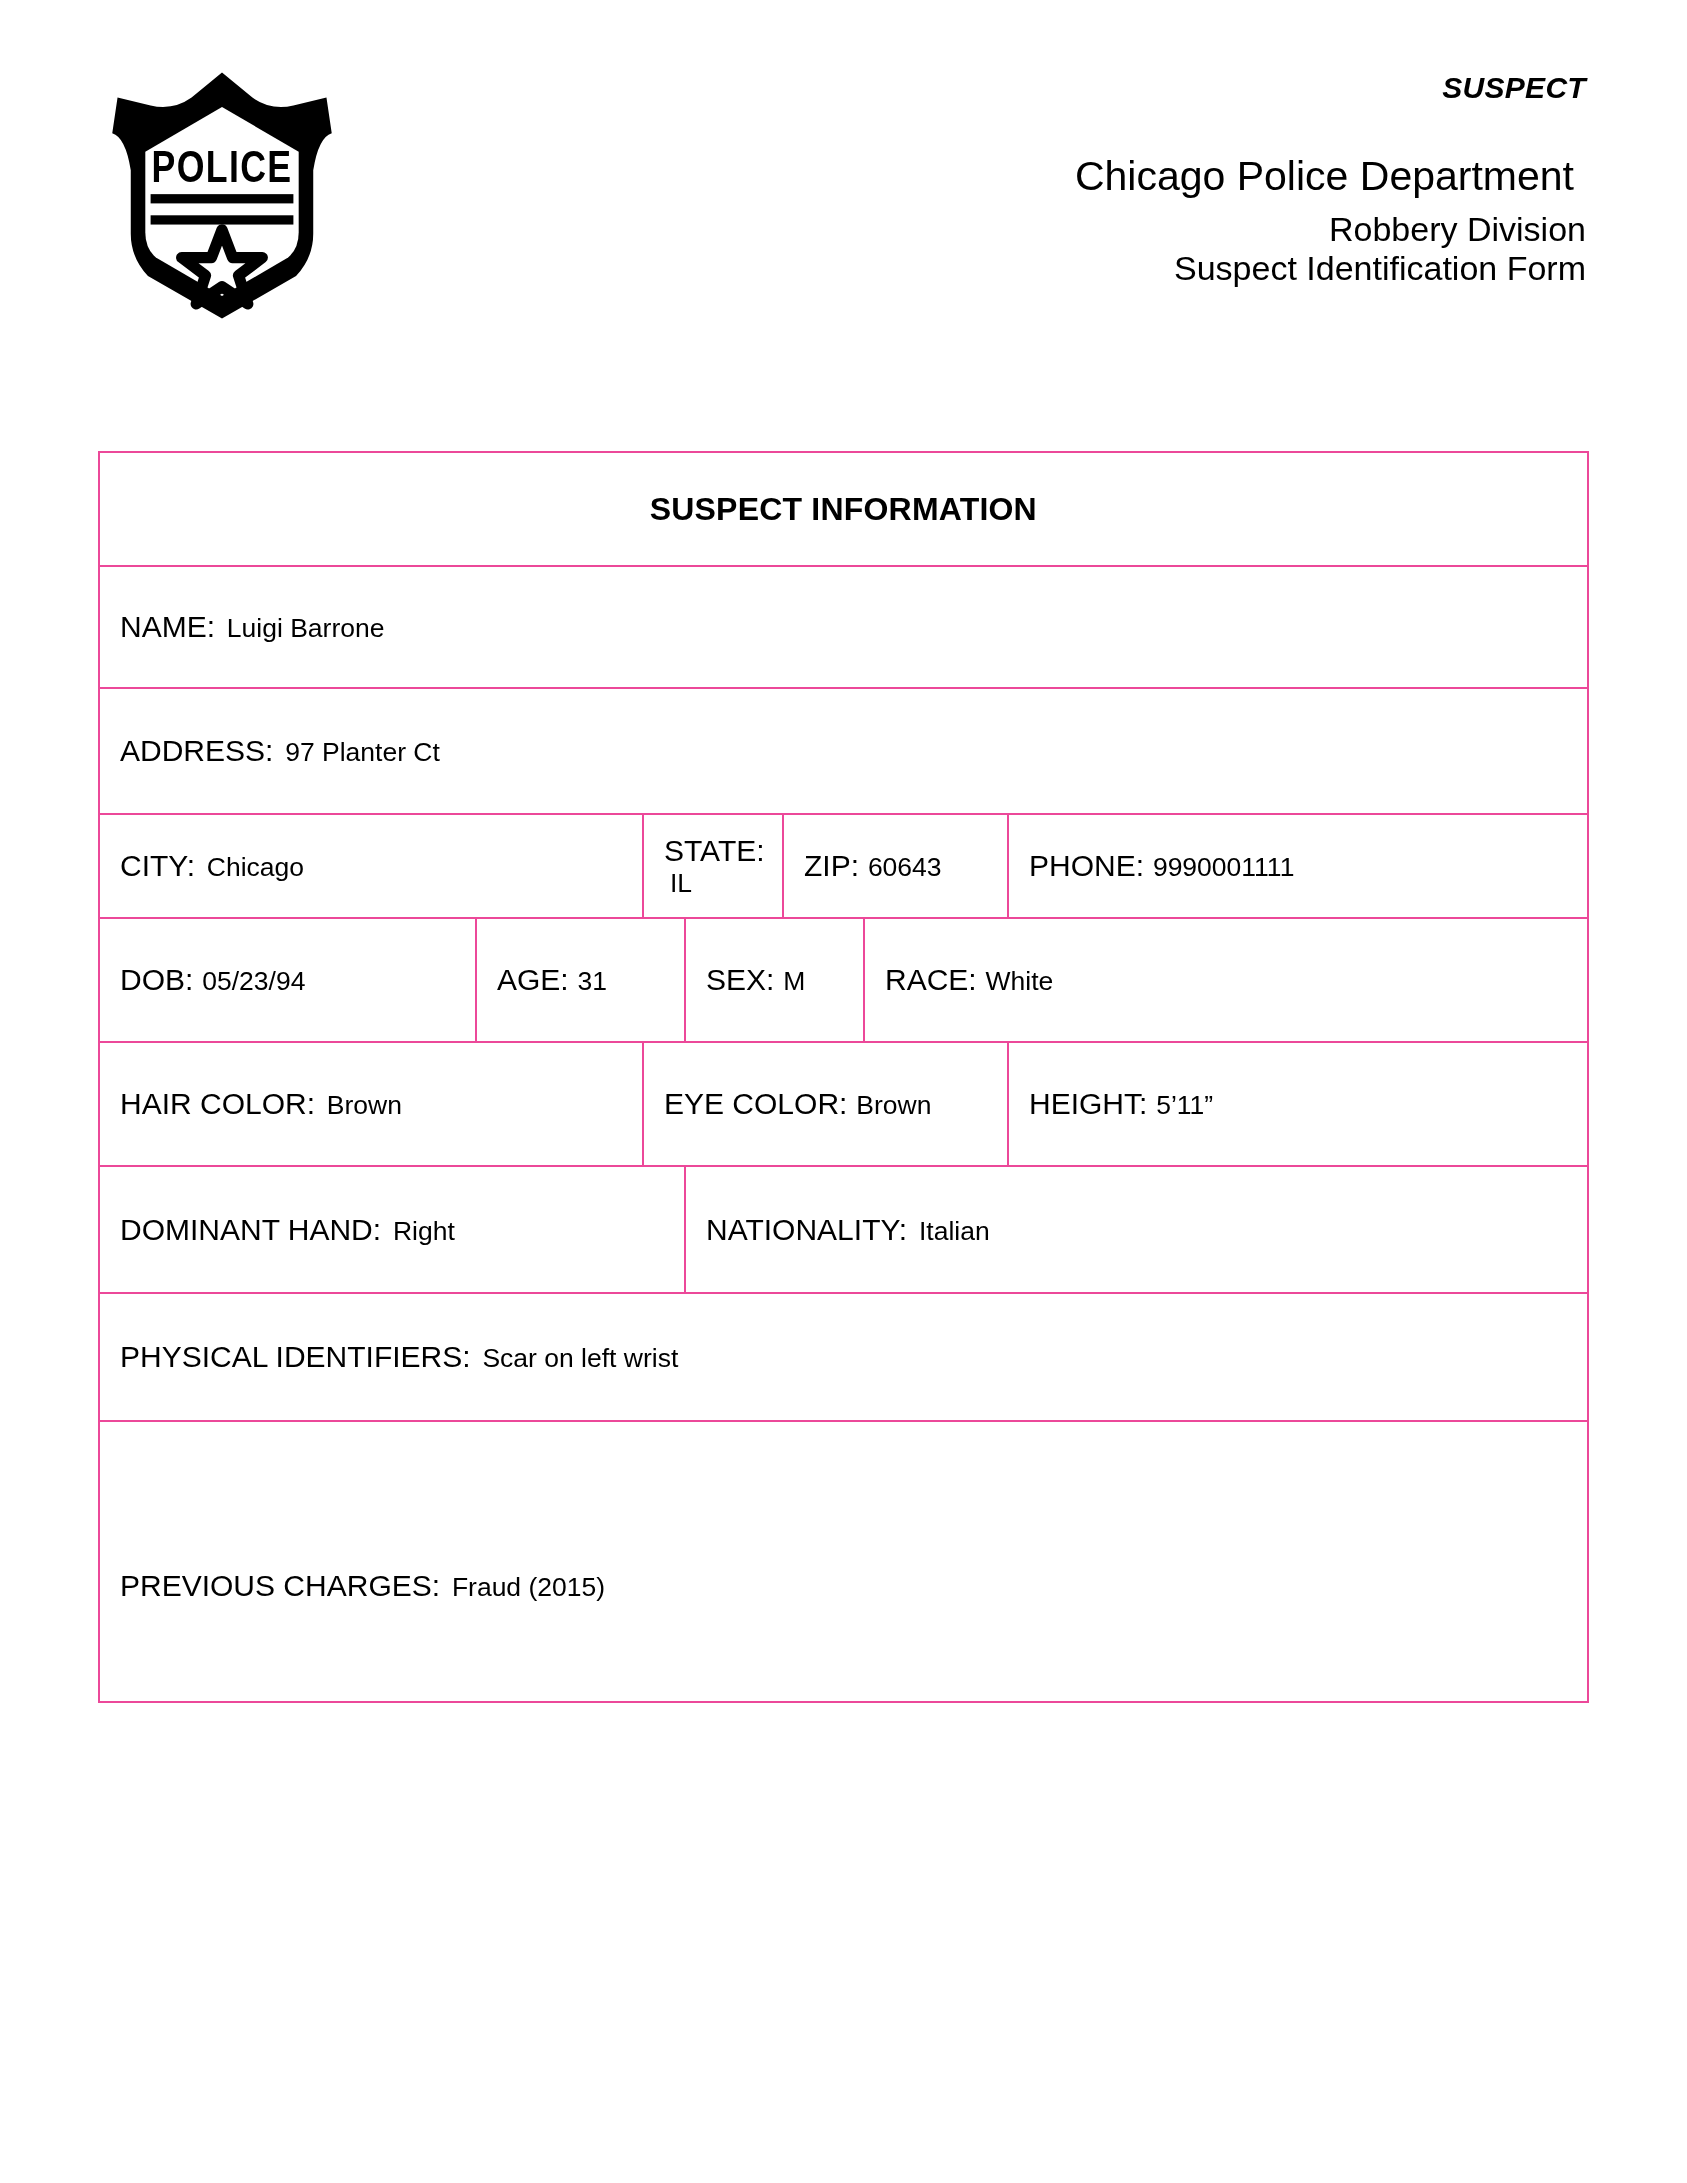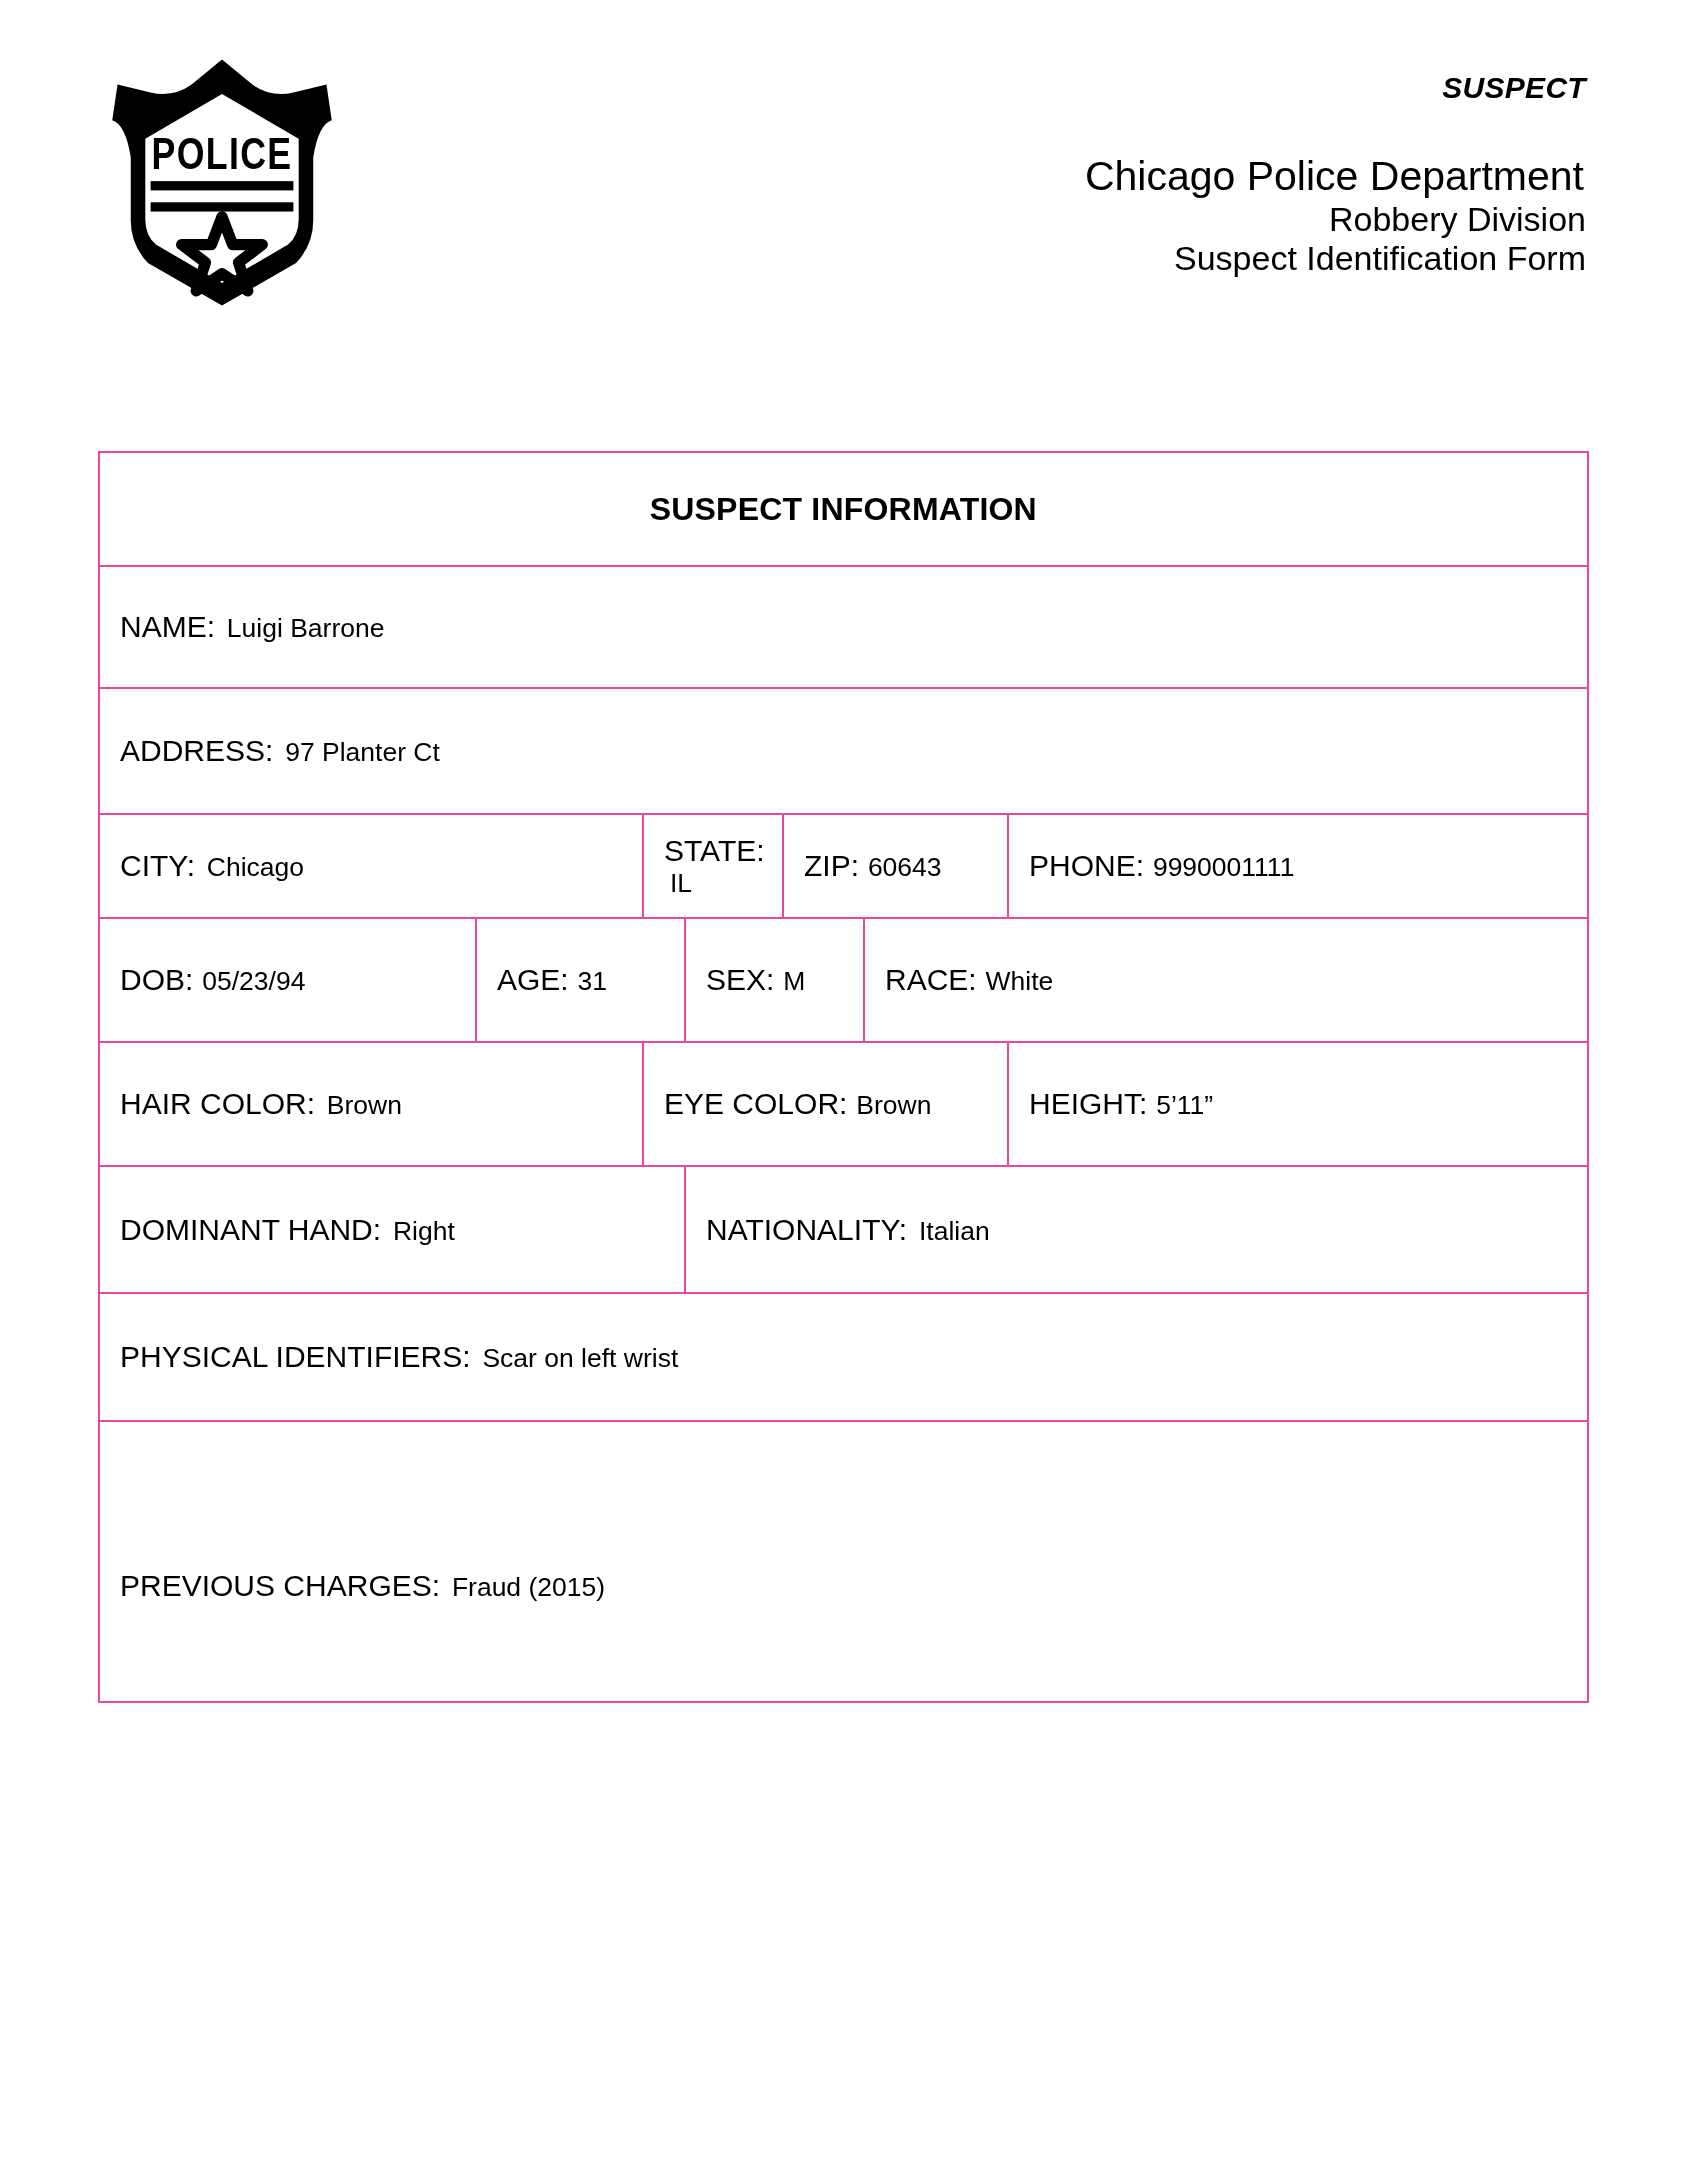--- a/index.html
+++ b/index.html
@@ -21,21 +21,21 @@
   .header {
     position: absolute;
     left: 0;
     top: 0;
     width: 1687px;
     height: 397px;
   }
   .badge-wrap {
     position: absolute;
     left: 103px;
-    top: 46px;
+    top: 59px;
     width: 238px;
     height: 265px;
   }
   .badge-wrap svg { display: block; }
 
   .title-block {
     position: absolute;
     right: 101px;
     top: 73px;
     width: 1125px;
@@ -46,21 +46,21 @@
     font-weight: bold;
     letter-spacing: 0.3px;
     line-height: 1.0;
     margin: 0 0 52px 0;
     font-style: italic;
   }
   .dept-name {
     font-size: 41px;
     font-weight: normal;
     line-height: 1.06;
-    margin: 2px;
+    margin: 12px;
   }
   .dept-sub {
     font-size: 34px;
     font-weight: normal;
     line-height: 1.12;
     margin: 0;
   }
 
   
   .form-table {

